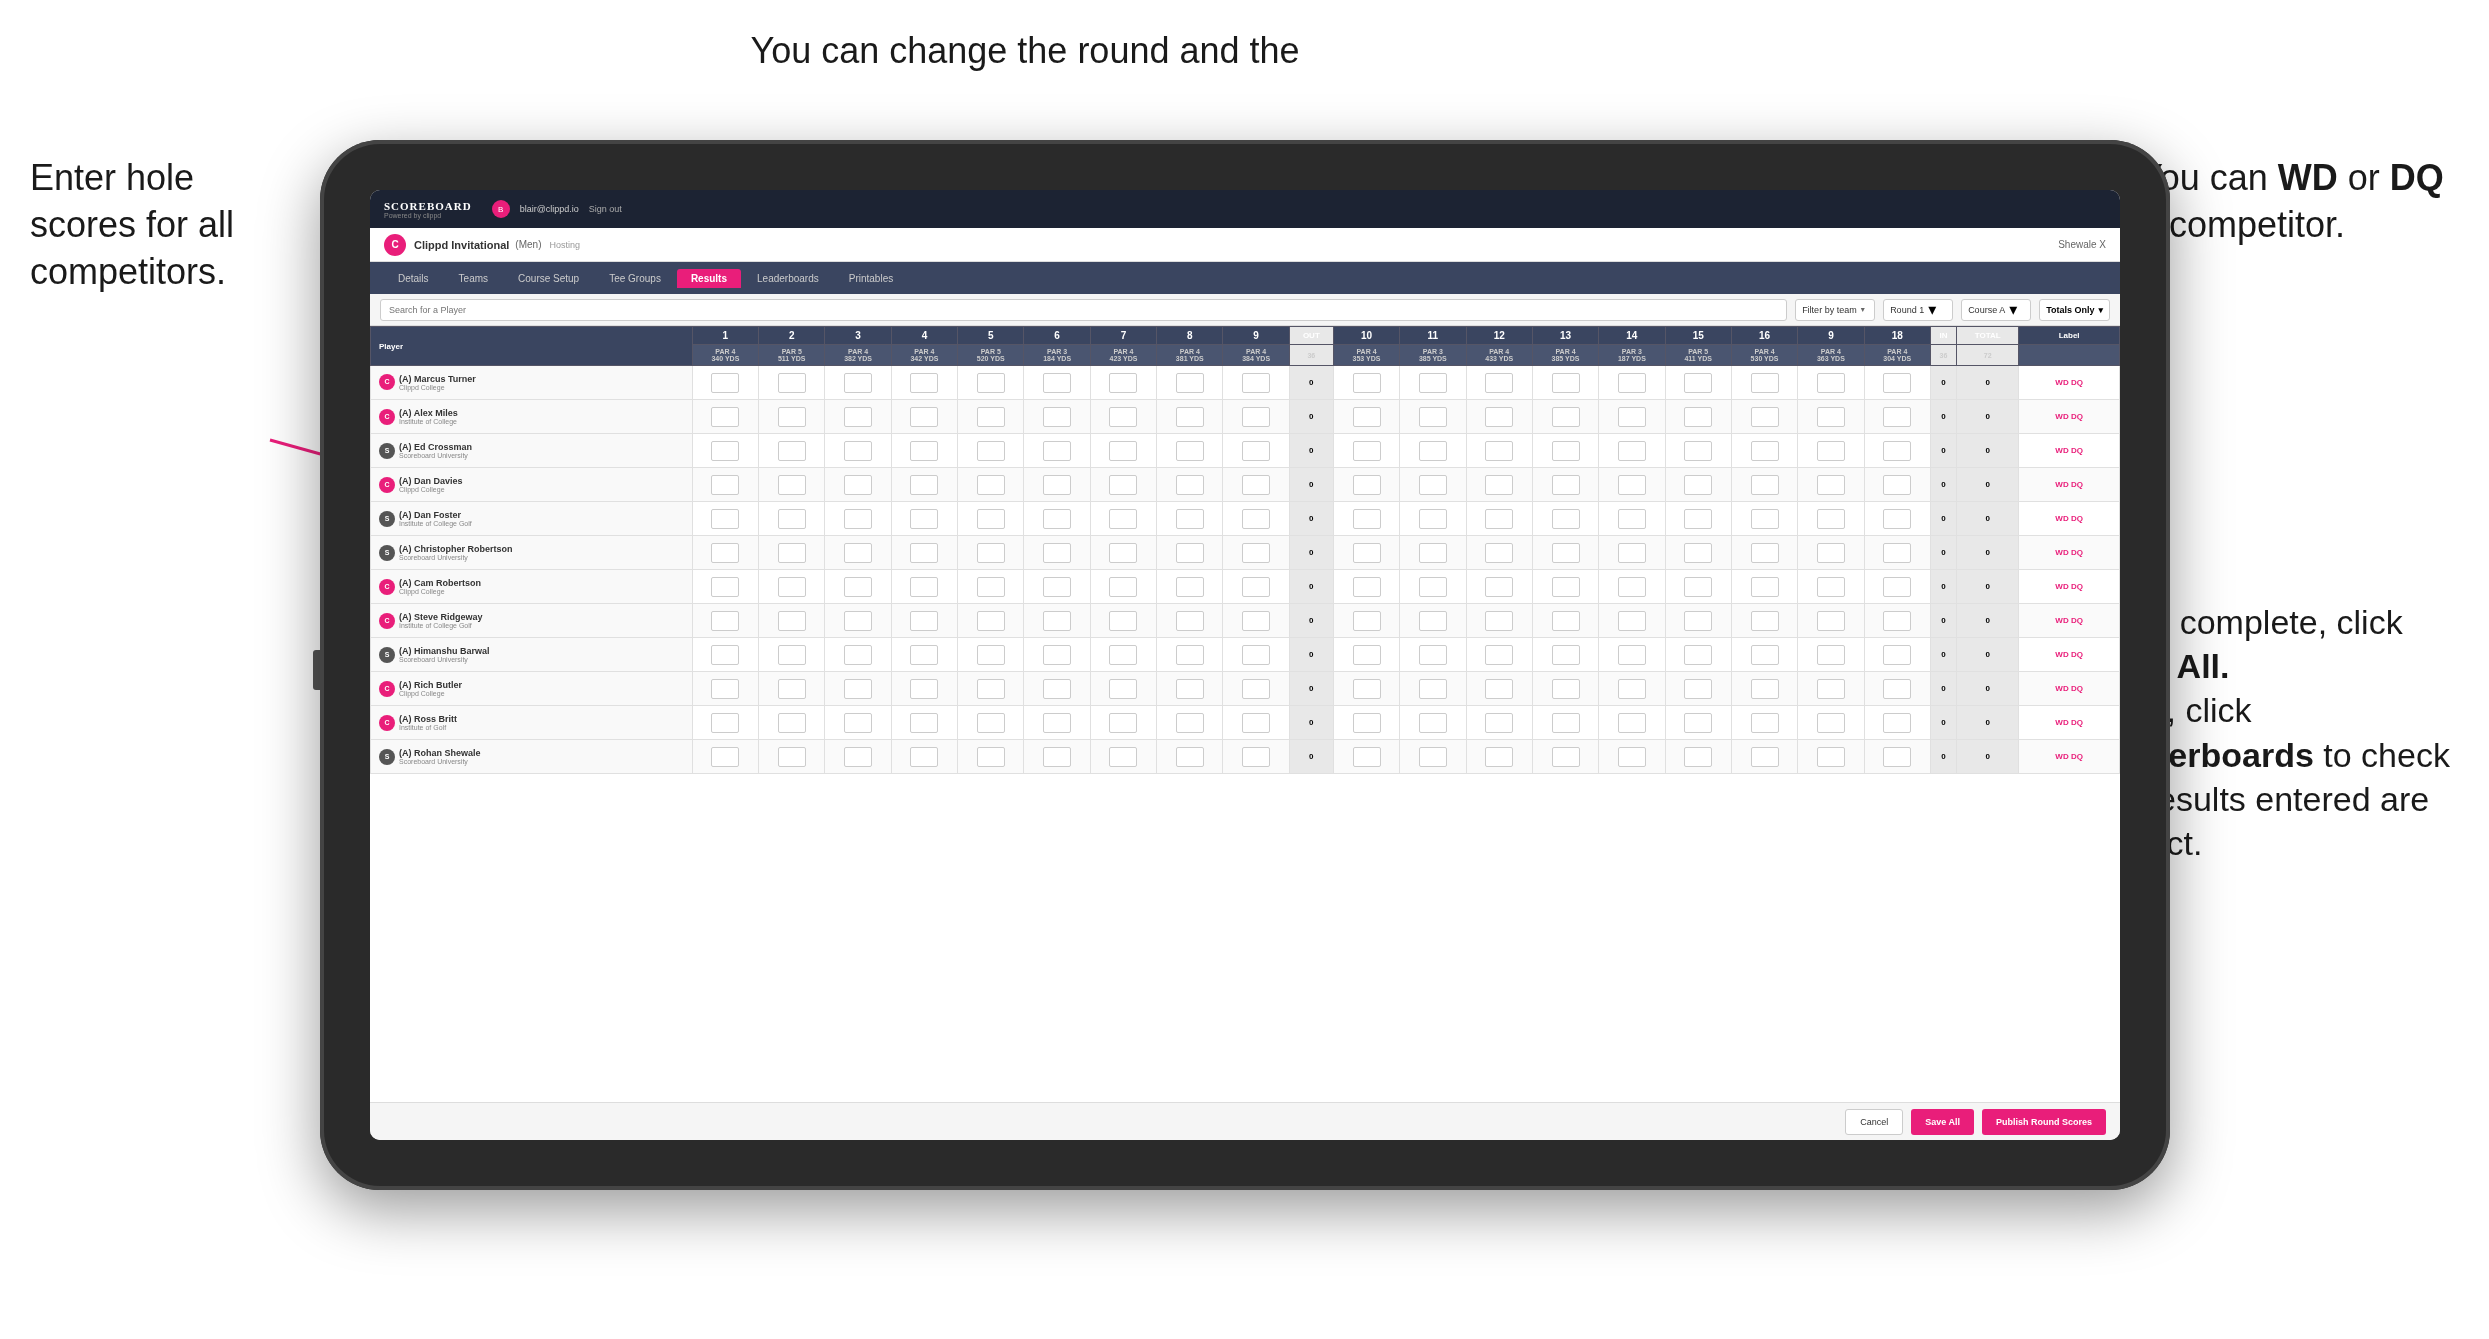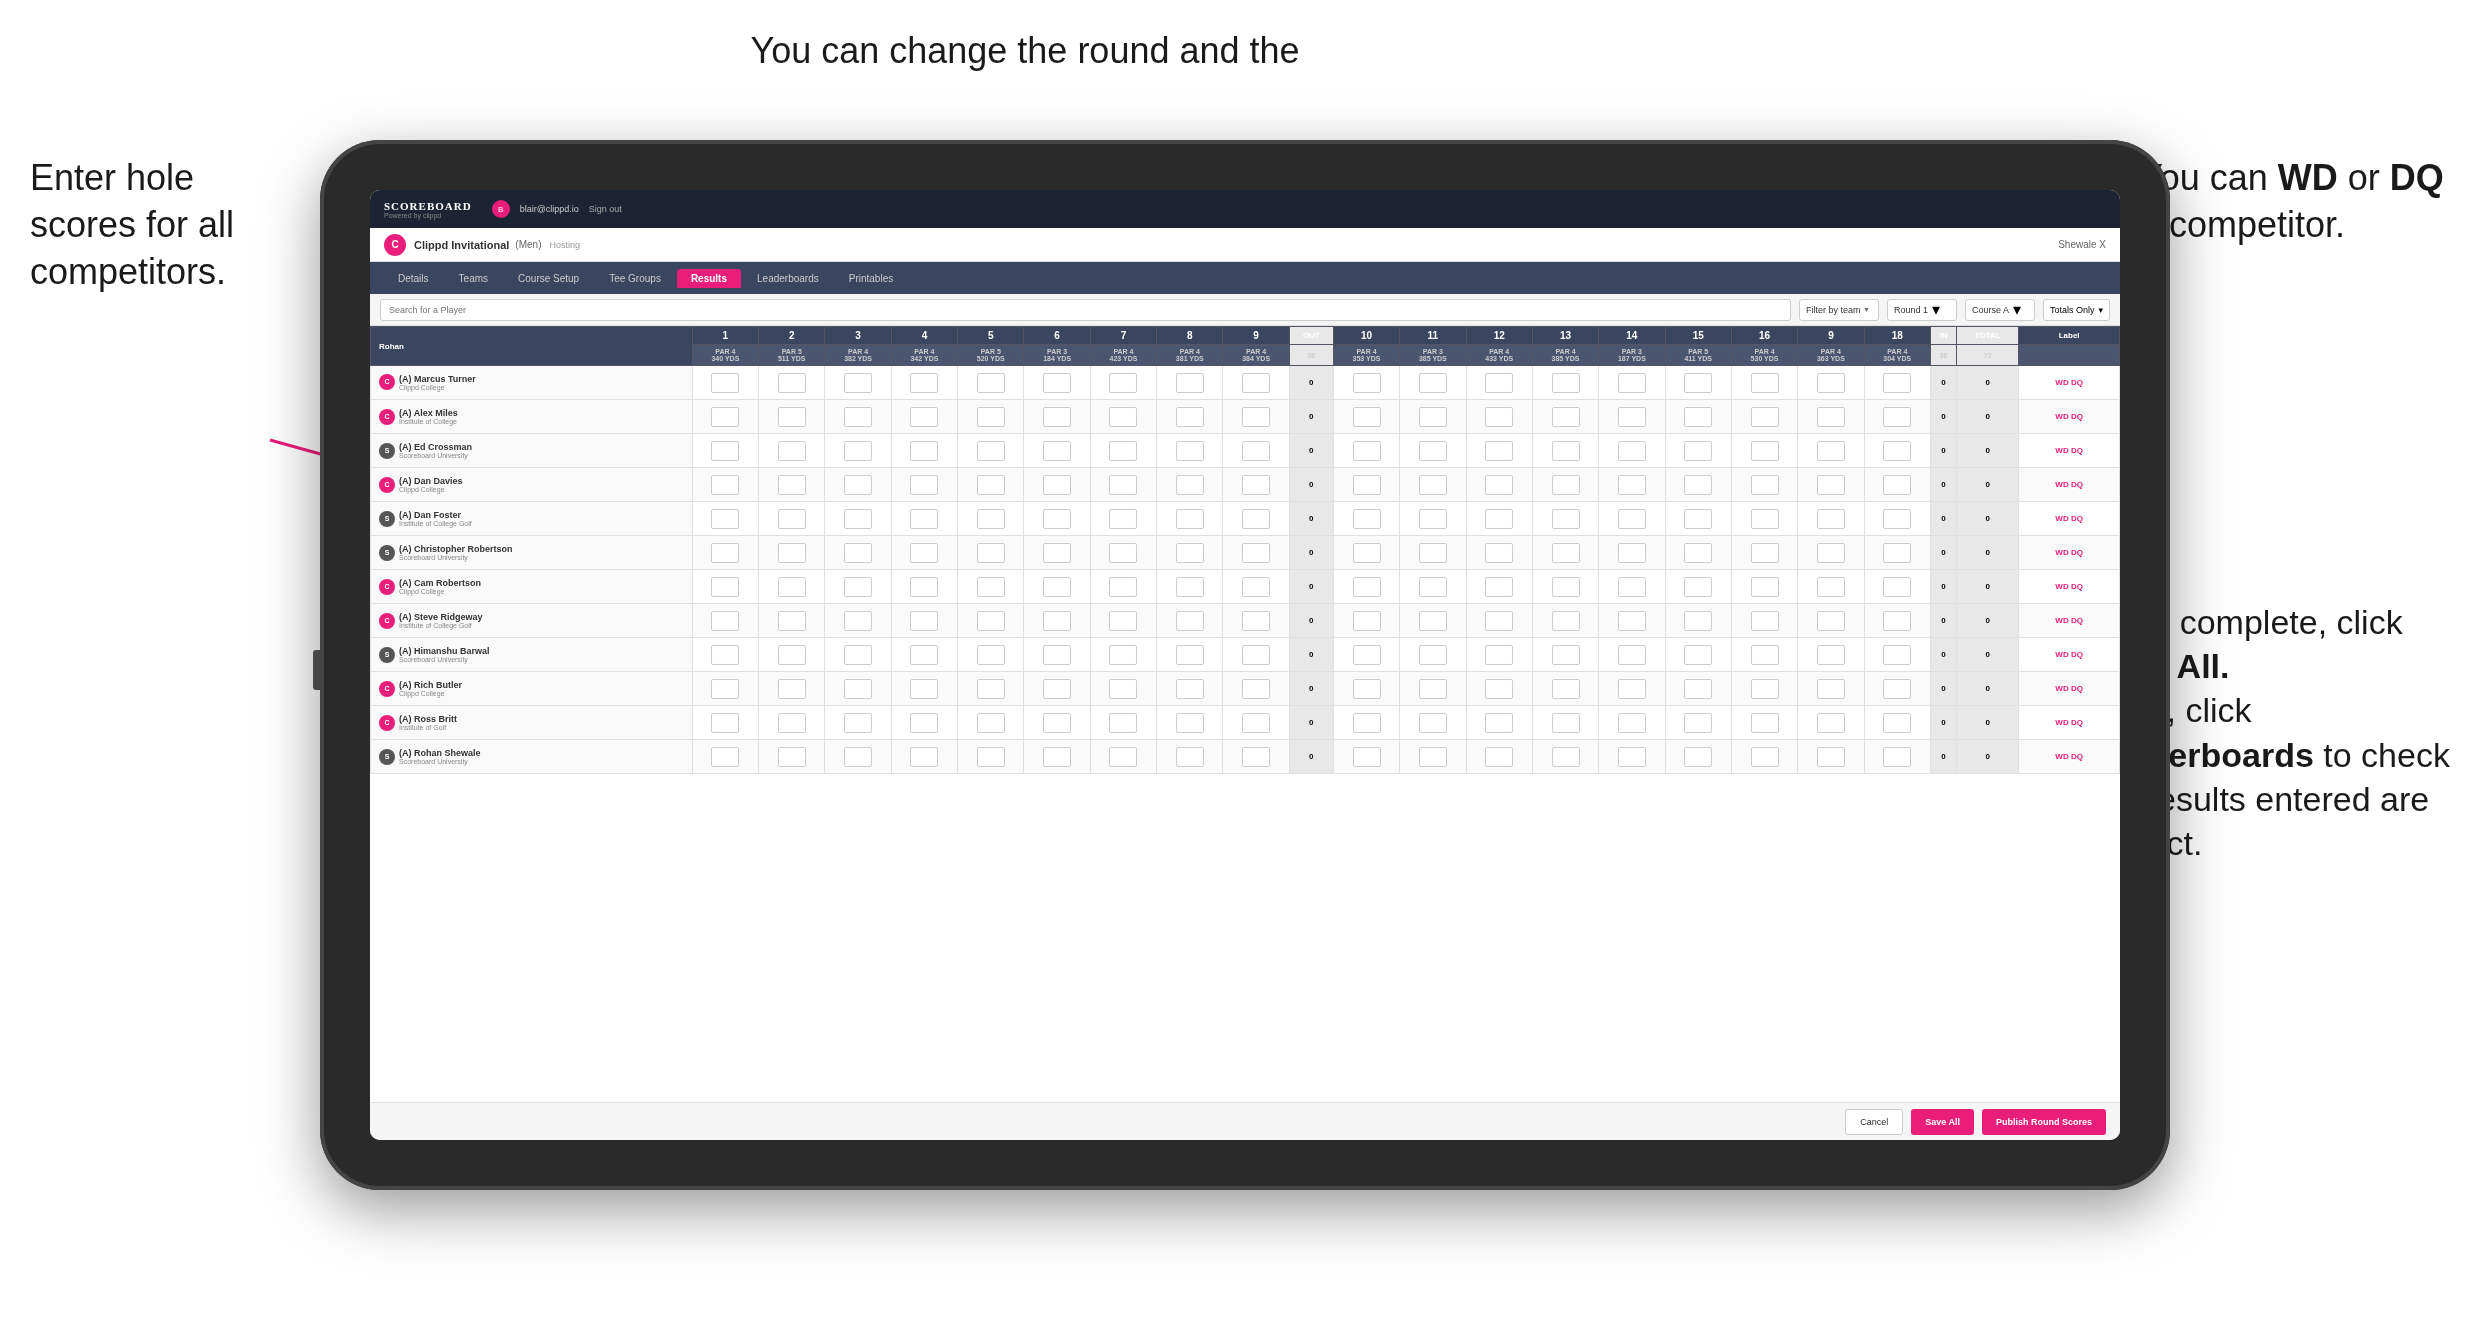--- a/index.html
+++ b/index.html
@@ -273,20 +273,21 @@
       height: 22px;
       border: 1px solid #ccc;
       border-radius: 3px;
       padding: 0 6px;
       background: white;
       display: flex;
       align-items: center;
       gap: 4px;
       font-size: 9px;
       cursor: pointer;
+      font-weight: bold;
     }
 
     
     .scorecard-container {
       flex: 1;
       overflow-y: auto;
       overflow-x: auto;
       background: white;
     }
 
@@ -571,21 +572,21 @@
       <div class="totals-only">
         <span>Totals Only</span>
         <span>▾</span>
       </div>
     </div>
 
     <div class="scorecard-container">
       <table class="scorecard-table">
         <thead>
           <tr class="header-row-1">
-            <th class="player-col" rowspan="2">Rohan</th>
+            <th class="player-col" rowspan="2">Player</th>
             <th>
                 <div class="hole-num">1</div>
               </th>
             <th>
                 <div class="hole-num">2</div>
               </th>
             <th>
                 <div class="hole-num">3</div>
               </th>
             <th>

